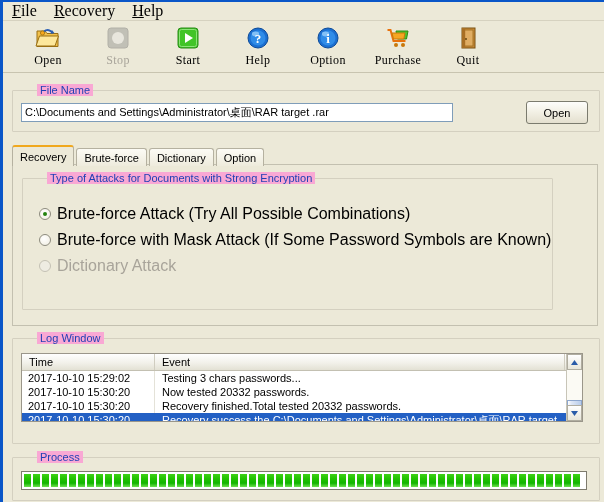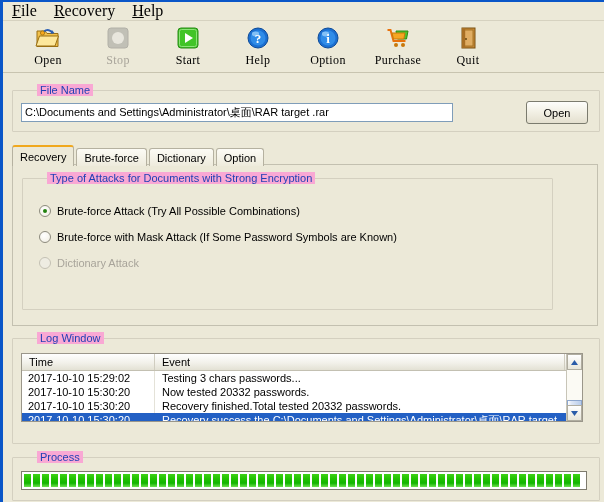--- a/index.html
+++ b/index.html
@@ -176,21 +176,21 @@
 
   #attack-box {
     left: 19px; top: 176px; width: 529px; height: 130px;
     z-index: 2;
   }
   .radio-row {
     position: absolute;
     display: flex;
     align-items: center;
     left: 16px;
-    font-size: 11px;
+    font-size: 16px;
     cursor: default;
   }
   .radio {
     width: 12px; height: 12px;
     border-radius: 50%;
     box-sizing: border-box;
     border: 1px solid #8d8b7e;
     background: radial-gradient(circle at 40% 35%, #ffffff 0%, #f4f2e9 70%, #e6e3d6 100%);
     margin-right: 6px;
     flex: 0 0 auto;

